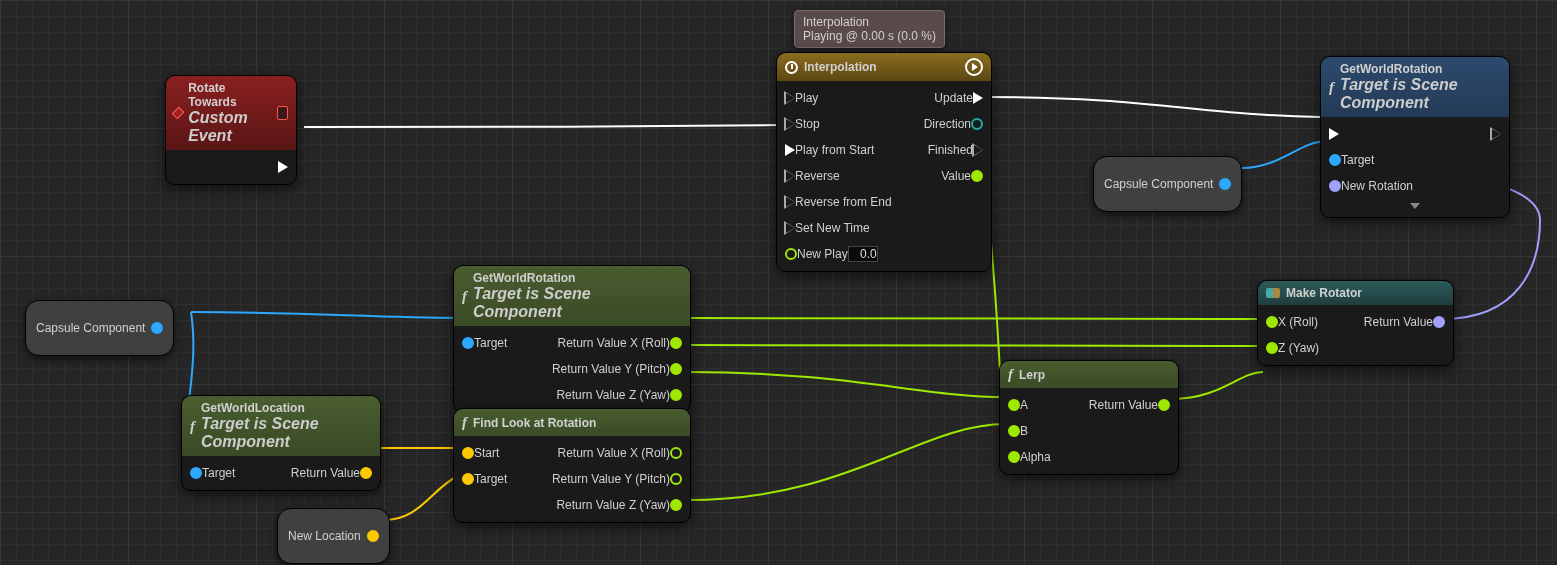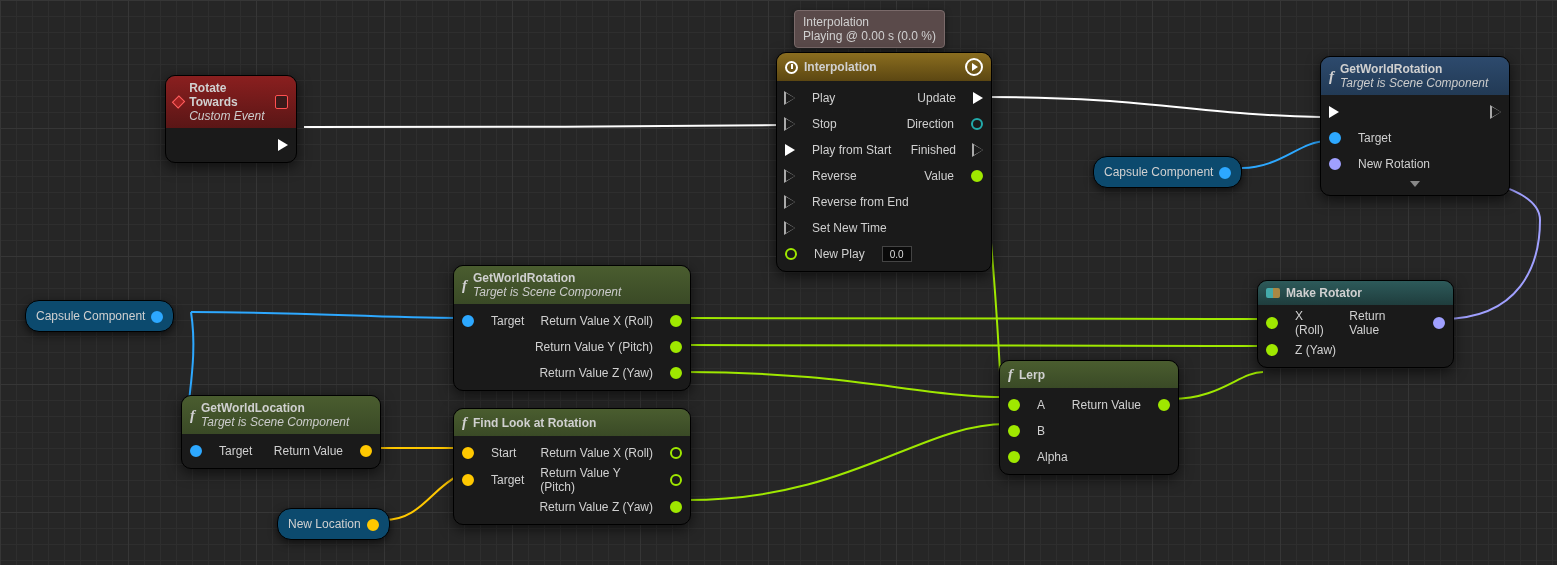--- a/index.html
+++ b/index.html
@@ -2,49 +2,49 @@
 <html><head>
 <meta charset="utf-8">
 <style>
 *{box-sizing:border-box;margin:0;padding:0;font-family:"Segoe UI",Tahoma,sans-serif;font-size:12px;color:#d0d0d0}
 body{background:#262626;width:1557px;height:565px;position:relative;overflow:hidden}
 .grid{position:absolute;inset:0;background-image:linear-gradient(#2e2e2e 1px,transparent 1px),linear-gradient(90deg,#2e2e2e 1px,transparent 1px);background-size:16px 16px}
 .grid::after{content:"";position:absolute;inset:0;background-image:linear-gradient(#363636 1px,transparent 1px),linear-gradient(90deg,#363636 1px,transparent 1px);background-size:128px 128px}
 svg.wires{position:absolute;inset:0;width:1557px;height:565px;pointer-events:none}
 .node{position:absolute;border-radius:10px;background:#1a1a1a;box-shadow:0 4px 14px rgba(0,0,0,.6);border:1px solid #000;overflow:hidden}
 .hdr{display:flex;align-items:center;gap:6px;padding:5px 8px;font-weight:bold;color:#fff}
-.hdr .sub{font-size:12px;font-style:italic;color:#ccc;display:block;font-weight:normal}
+.hdr .sub{font-size:16px;font-style:italic;color:#ccc;display:block;font-weight:bold}
 .hdr-red{background:linear-gradient(180deg,#8a1f1f,#5a1616)}
 .hdr-green{background:linear-gradient(180deg,#4a5d2f,#3a4a26)}
 .hdr-blue{background:linear-gradient(180deg,#2d4a6d,#223a55)}
 .hdr-amber{background:linear-gradient(180deg,#8a6d1f,#5c4712)}
 .hdr-teal{background:linear-gradient(180deg,#2d5a5a,#1f3d3d)}
 .body{padding:4px 0}
 .row{display:flex;justify-content:space-between;align-items:center;min-height:26px}
-.side{display:flex;align-items:center;gap:17px;padding:0 8px}
+.side{display:flex;align-items:center;gap:0;padding:0 8px}
 .pin{width:12px;height:12px;border-radius:50%;border:2px solid;flex:0 0 auto}
 .pin.full{background:currentColor}
 .exec{width:0;height:0;border-top:6px solid transparent;border-bottom:6px solid transparent;border-left:10px solid #fff;flex:0 0 auto}
 .exec.hollow{border-left-color:transparent;position:relative}
 .exec.hollow::before{content:"";position:absolute;left:-11px;top:-7px;width:0;height:0;border-top:7px solid transparent;border-bottom:7px solid transparent;border-left:11px solid #aaa}
 .exec.hollow::after{content:"";position:absolute;left:-9px;top:-5px;width:0;height:0;border-top:5px solid transparent;border-bottom:5px solid transparent;border-left:9px solid #1a1a1a}
 .c-obj{color:#2da8ff}
 .c-flt{color:#9fe800}
 .c-vec{color:#ffc800}
 .c-rot{color:#a0a0ff}
-.varnode{position:absolute;background:#0c4a6e;border:1px solid #000;border-radius:14px;padding:8px 10px;display:flex;align-items:flex-end;gap:6px;box-shadow:0 3px 8px rgba(0,0,0,.6)}
+.varnode{position:absolute;background:#404040;border:1px solid #000;border-radius:14px;padding:20px 10px;display:flex;align-items:center;gap:6px;box-shadow:0 3px 8px rgba(0,0,0,.6)}
 .ic-f{font-style:italic;font-family:serif;font-size:15px}
 .ic-clock{width:13px;height:13px;border:2px solid #fff;border-radius:50%;position:relative}
 .ic-clock::after{content:"";position:absolute;left:4px;top:1px;width:2px;height:5px;background:#fff}
 .play{width:18px;height:18px;border:2px solid #fff;border-radius:50%;display:flex;align-items:center;justify-content:center}
 .play::after{content:"";border-top:4px solid transparent;border-bottom:4px solid transparent;border-left:6px solid #fff;margin-left:2px}
 .diamond{width:10px;height:10px;background:#a02020;transform:rotate(45deg);border:1px solid #ff6060}
 .delsq{width:14px;height:14px;border:1px solid #ff5050;background:#3a1a1a;border-radius:2px}
 .tooltip{position:absolute;background:#5a4a4a;border:1px solid #7a6a6a;border-radius:4px;padding:4px 8px;font-size:11px;color:#eee;box-shadow:0 2px 6px rgba(0,0,0,.5)}
-.inp{width:30px;height:16px;background:#0a0a0a;border:1px solid #444;color:#ddd;font-size:10px;text-align:center}
+.inp{width:30px;height:16px;background:#0a0a0a;border:1px solid #444;color:#ddd;font-size:12px;text-align:right}
 .chev{width:0;height:0;border-left:5px solid transparent;border-right:5px solid transparent;border-top:6px solid #888;margin:4px auto}
 .mr-ic{width:14px;height:10px;background:linear-gradient(90deg,#4aa 50%,#a84 50%);border-radius:2px}
 </style>
 </head>
 <body>
 <div class="grid"></div>
 
 <svg class="wires">
 
   <path d="M304,127 C500,127 600,127 782,125" stroke="#fff" stroke-width="2" fill="none"></path>

